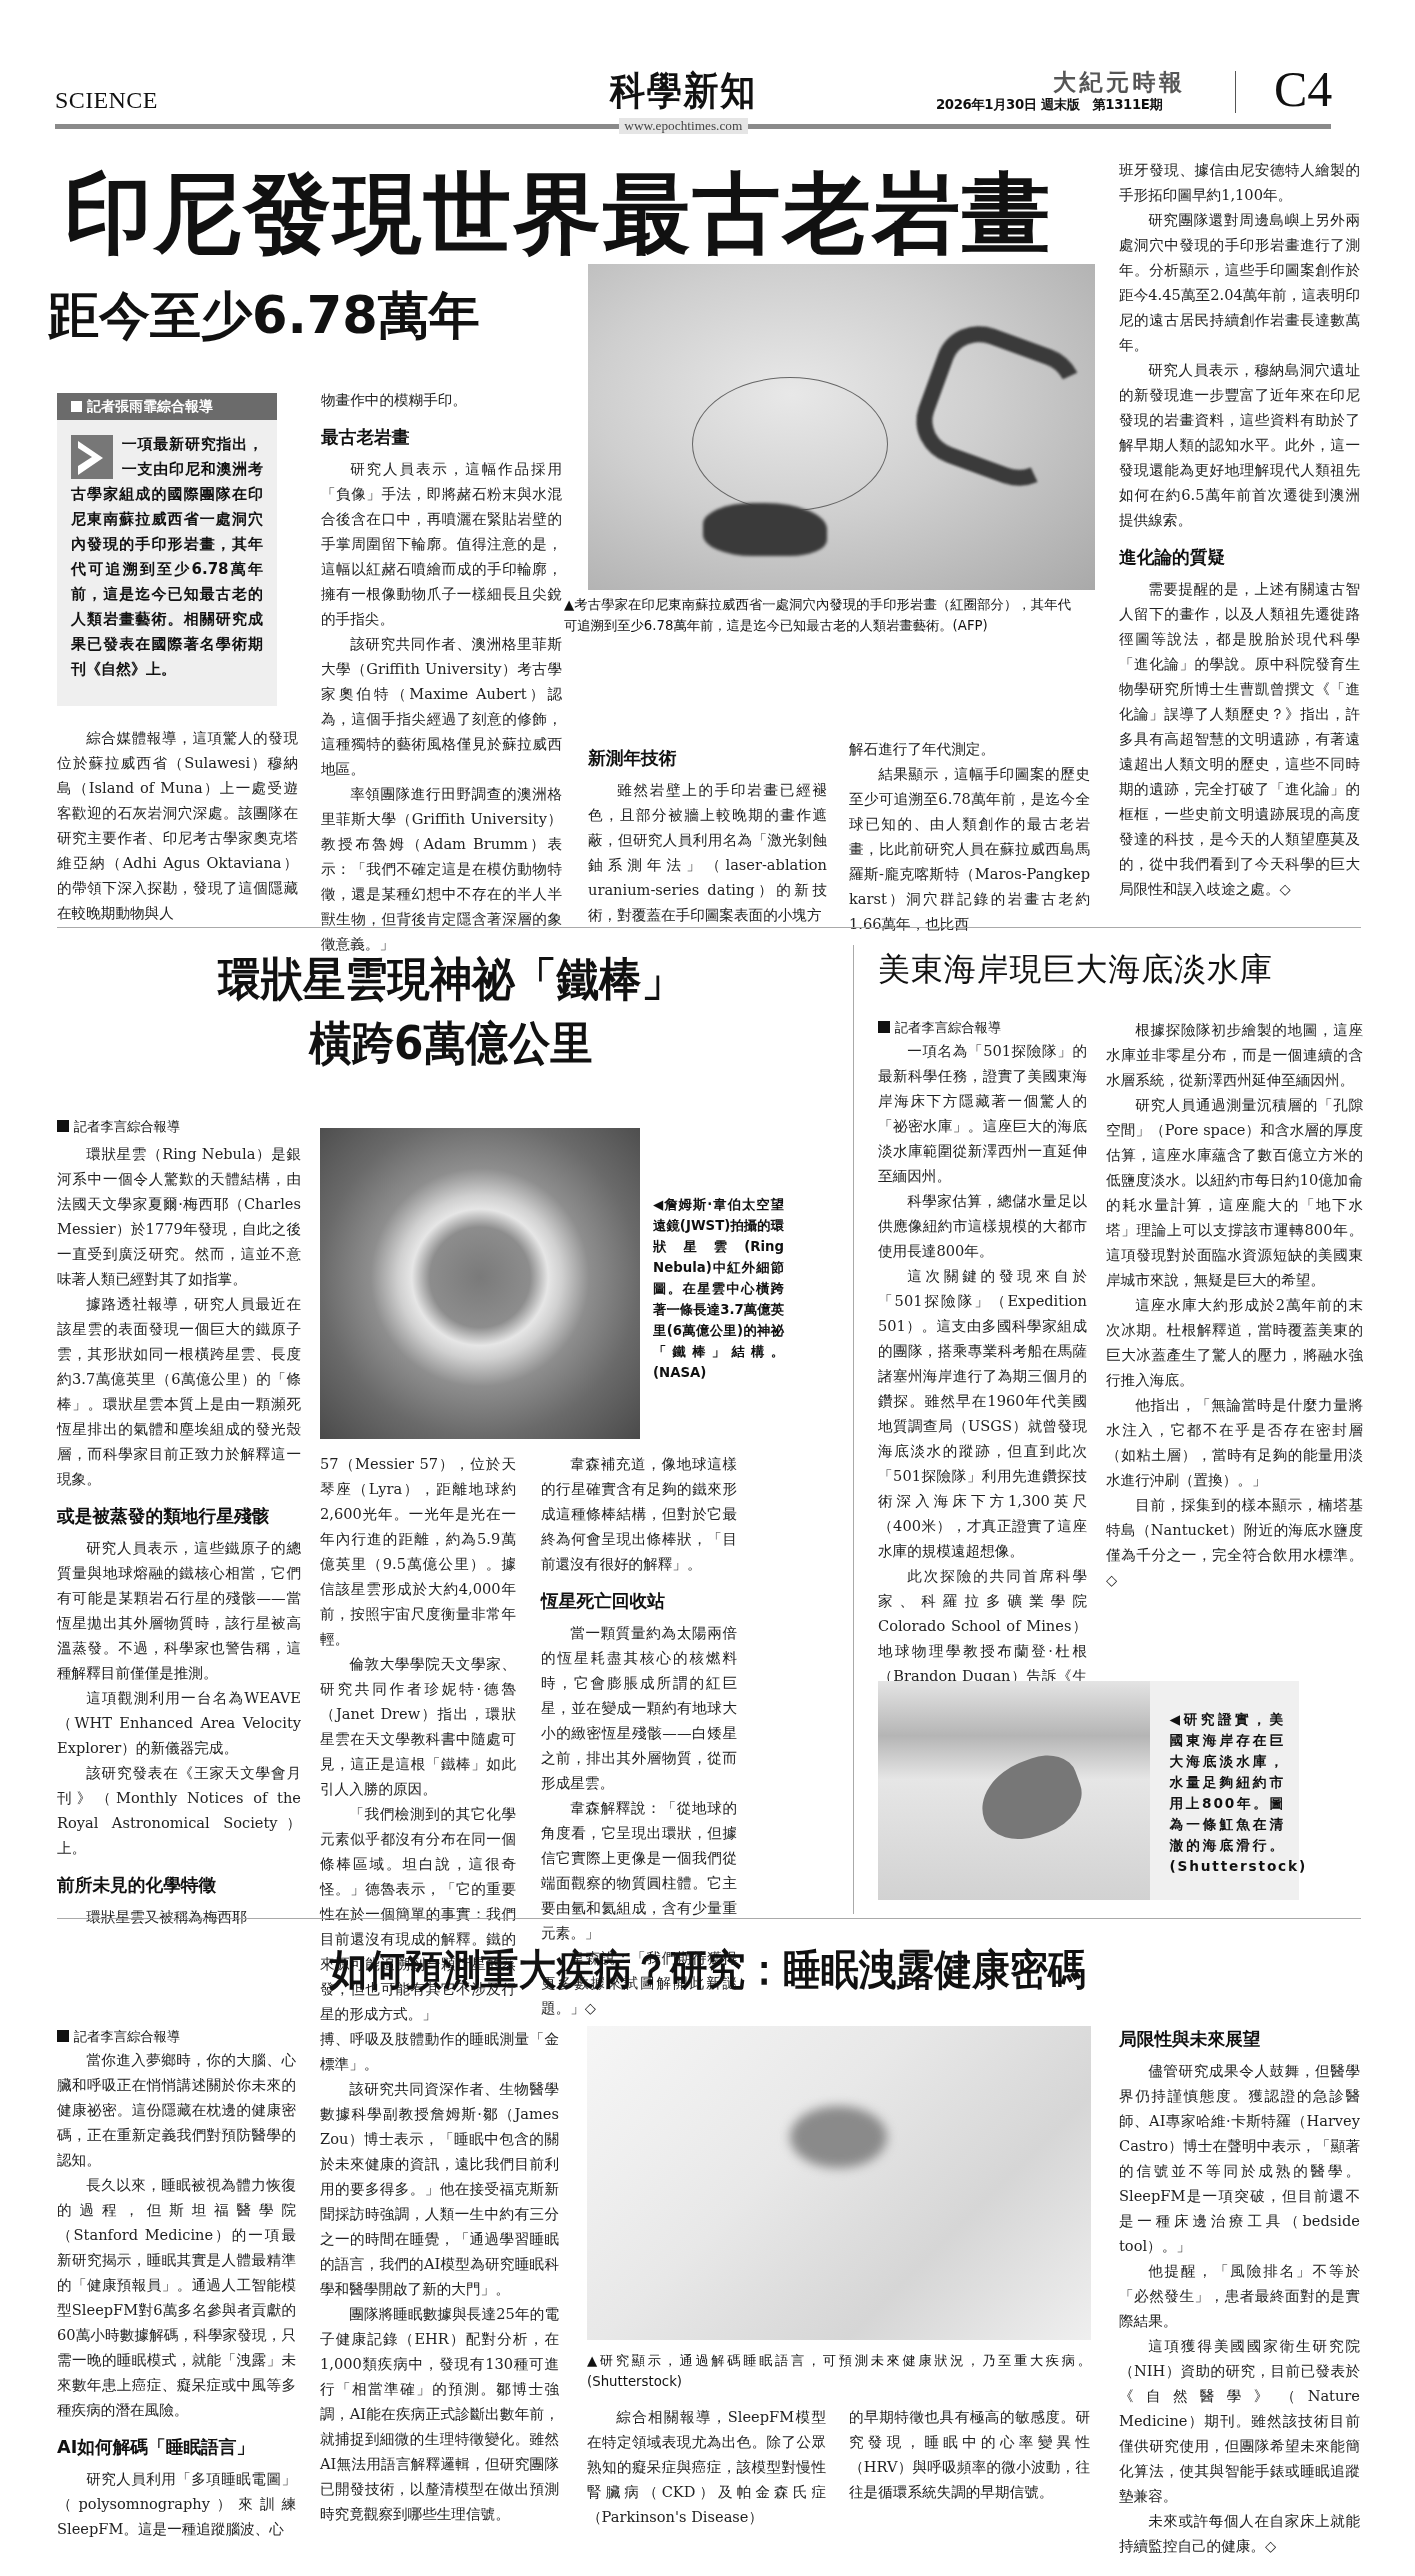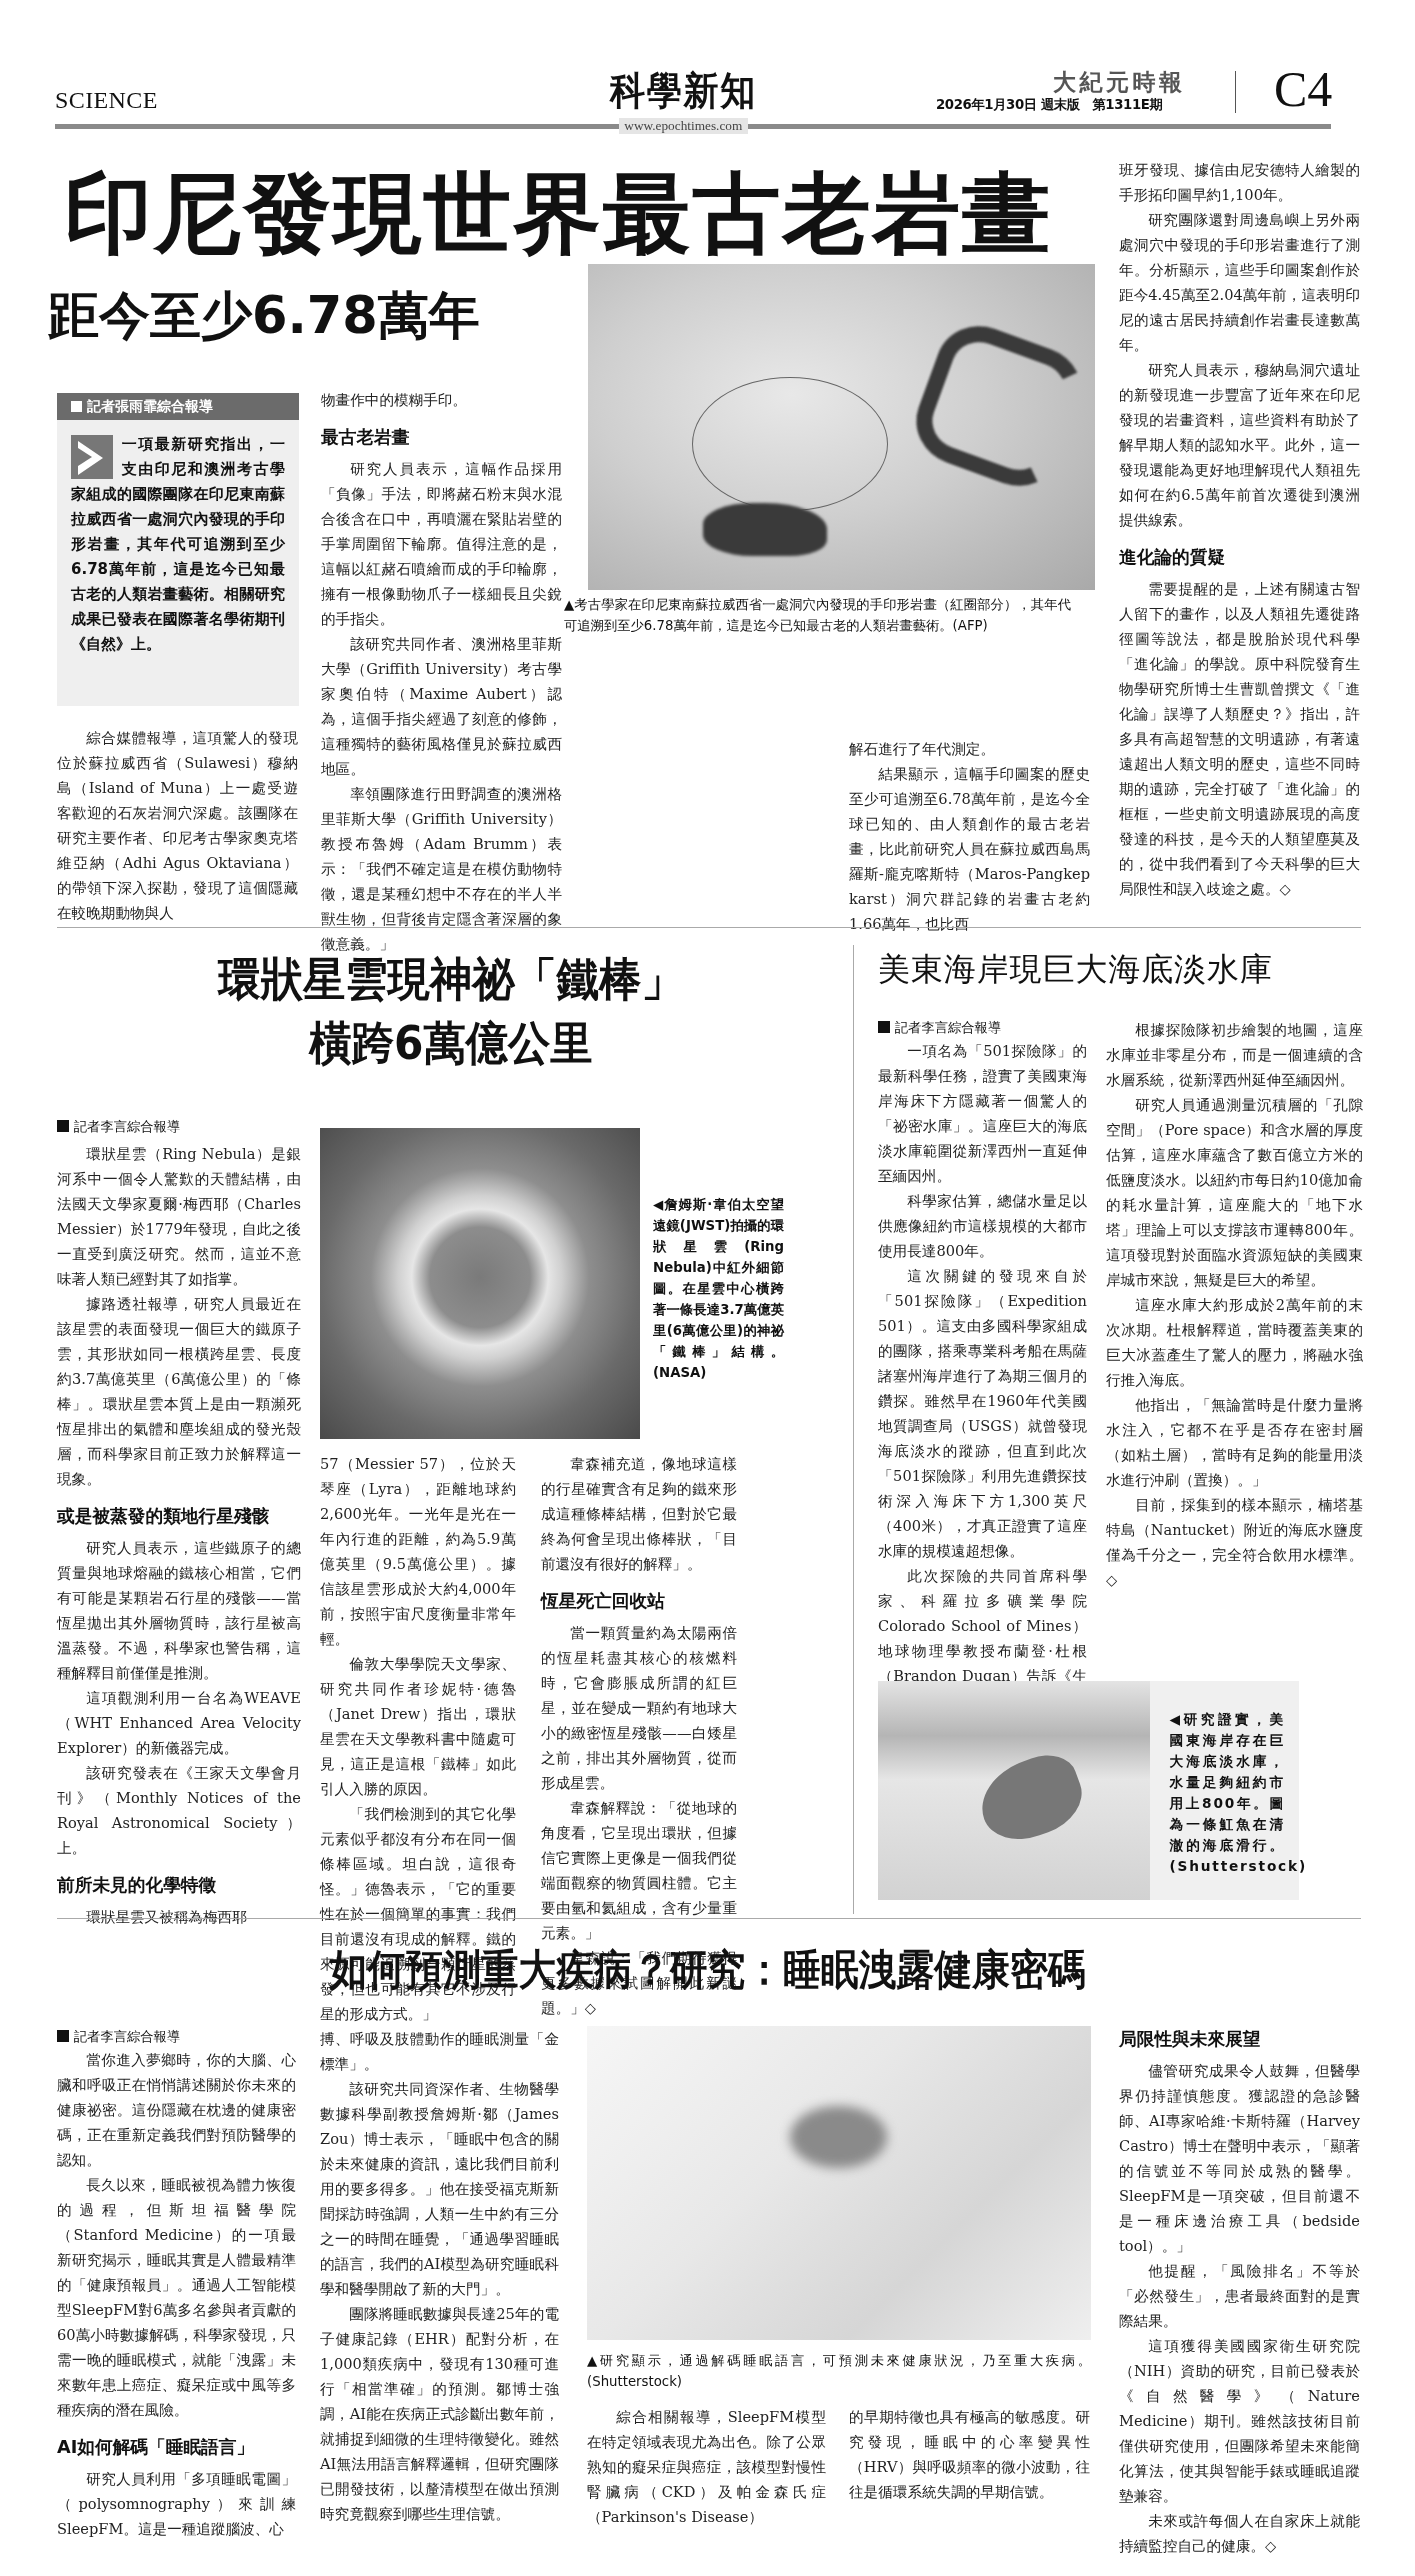--- a/index.html
+++ b/index.html
@@ -28,21 +28,21 @@
   <div class="abs" style="left:55px;top:124px;width:1276px;height:5.3px;background:#8a8a8a"></div>
   <div class="abs serif" style="left:619px;top:118px;background:#e5e5e5;padding:0 5.3px;font-size:13.3px;color:#444">www.epochtimes.com</div>
   <div class="abs sans" style="left:1053px;top:67px;font-size:23px;font-weight:bold;color:#555;letter-spacing:3.5px">大紀元時報</div>
   <div class="abs sans" style="left:936px;top:96px;font-size:13.3px;font-weight:bold;letter-spacing:-0.4px">2026年1月30日 週末版　第1311E期</div>
   <div class="abs" style="left:1235px;top:71px;width:0.9px;height:42px;background:#555"></div>
   <div class="abs serif" style="left:1274px;top:60px;font-size:50px;font-weight:normal">C4</div>
 
   <div class="abs serif" style="left:64px;top:166px;font-size:88px;font-weight:bold;line-height:97px;letter-spacing:1.8px">印尼發現世界最古老岩畫</div>
   <div class="abs sans" style="left:48px;top:285px;font-size:51px;font-weight:bold;line-height:62px">距今至少6.78萬年</div>
 
-  <div class="abs" style="left:57px;top:393px;width:242px;height:313px;background:#efefef">
+  <div class="abs" style="left:57px;top:393px;width:220px;height:313px;background:#efefef">
     <div class="sans" style="background:#6b6b6b;color:#fff;font-weight:bold;font-size:14px;height:26.5px;line-height:26.5px;padding-left:14px">
       <span style="display:inline-block;width:10.6px;height:10.6px;background:#fff;margin-right:5.3px;vertical-align:-0.9px"></span><span>記者張雨霏綜合報導</span>
     </div>
     <div style="position:relative;padding:12.4px 14px 0 14px">
       <div style="float:left;width:42px;height:44px;background:#777;margin:3.5px 8.8px 1.8px 0;position:relative">
         <div style="position:absolute;left:7px;top:5.3px;width:0;height:0;border-top:17px solid transparent;border-bottom:17px solid transparent;border-left:25px solid #fff"></div>
         <div style="position:absolute;left:7px;top:12.4px;width:0;height:0;border-top:9.7px solid transparent;border-bottom:9.7px solid transparent;border-left:14px solid #777"></div>
       </div>
       <div class="sans" style="font-size:15px;font-weight:bold;line-height:25px;text-align:justify;color:#111">一項最新研究指出，一支由印尼和澳洲考古學家組成的國際團隊在印尼東南蘇拉威西省一處洞穴內發現的手印形岩畫，其年代可追溯到至少6.78萬年前，這是迄今已知最古老的人類岩畫藝術。相關研究成果已發表在國際著名學術期刊《自然》上。</div>
     </div>
@@ -60,20 +60,24 @@
     <p>率領團隊進行田野調查的澳洲格里菲斯大學（Griffith University）教授布魯姆（Adam Brumm）表示：「我們不確定這是在模仿動物特徵，還是某種幻想中不存在的半人半獸生物，但背後肯定隱含著深層的象徵意義。」</p>
   </div>
 
   <div class="photo" style="left:588px;top:264px;width:507px;height:326px;background:radial-gradient(ellipse at 40% 40%,#e8e8e8 0%,#cfcfcf 45%,#a9a9a9 100%)">
     <div style="position:absolute;left:104px;top:113px;width:196px;height:134px;border:1.8px solid #666;border-radius:50%"></div>
     <div style="position:absolute;left:115px;top:239px;width:124px;height:53px;background:#3a3a3a;border-radius:40% 50% 30% 40%;filter:blur(1.8px)"></div>
     <div style="position:absolute;left:336px;top:71px;width:150px;height:142px;border:16px solid #3a3a3a;border-color:#3a3a3a transparent #3a3a3a #3a3a3a;border-radius:30%;transform:rotate(20deg);filter:blur(1.3px)"></div>
   </div>
   <div class="abs cap" style="left:564px;top:594px;width:507px">▲考古學家在印尼東南蘇拉威西省一處洞穴內發現的手印形岩畫（紅圈部分），其年代可追溯到至少6.78萬年前，這是迄今已知最古老的人類岩畫藝術。(AFP)</div>
 
+  <div class="abs body" style="left:588px;top:745px;width:239px">
+    <div class="sub" style="margin-top:0">新測年技術</div>
+    <p>雖然岩壁上的手印岩畫已經褪色，且部分被牆上較晚期的畫作遮蔽，但研究人員利用名為「激光剝蝕鈾系測年法」（laser-ablation uranium-series dating）的新技術，對覆蓋在手印圖案表面的小塊方</p>
+  </div>
 
   <div class="abs body" style="left:849px;top:736px;width:241px">
     <p class="ni">解石進行了年代測定。</p>
     <p>結果顯示，這幅手印圖案的歷史至少可追溯至6.78萬年前，是迄今全球已知的、由人類創作的最古老岩畫，比此前研究人員在蘇拉威西島馬羅斯-龐克喀斯特（Maros-Pangkep karst）洞穴群記錄的岩畫古老約1.66萬年，也比西</p>
   </div>
 
   <div class="abs body" style="left:1119px;top:157px;width:241px">
     <p class="ni">班牙發現、據信由尼安德特人繪製的手形拓印圖早約1,100年。</p>
     <p>研究團隊還對周邊島嶼上另外兩處洞穴中發現的手印形岩畫進行了測年。分析顯示，這些手印圖案創作於距今4.45萬至2.04萬年前，這表明印尼的遠古居民持續創作岩畫長達數萬年。</p>
     <p>研究人員表示，穆納島洞穴遺址的新發現進一步豐富了近年來在印尼發現的岩畫資料，這些資料有助於了解早期人類的認知水平。此外，這一發現還能為更好地理解現代人類祖先如何在約6.5萬年前首次遷徙到澳洲提供線索。</p>

